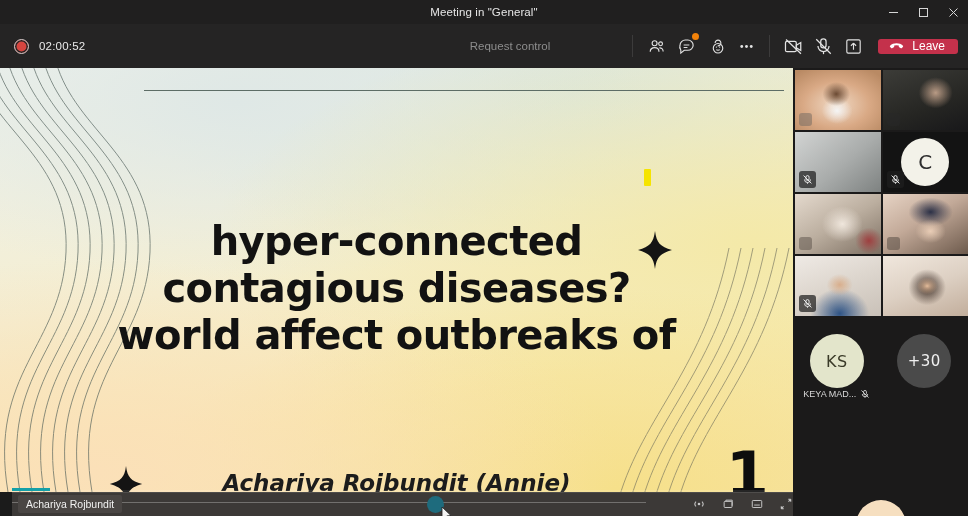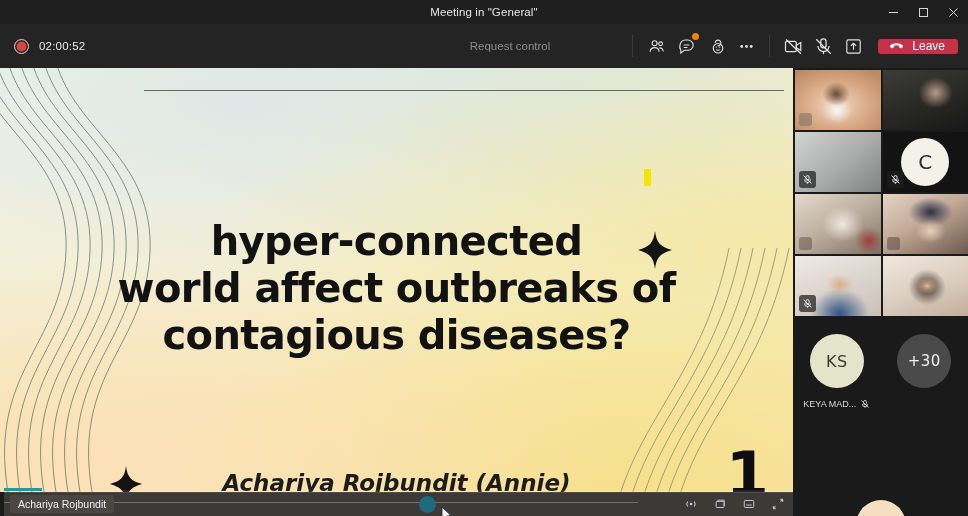--- a/index.html
+++ b/index.html
@@ -99,21 +99,21 @@
     font-family:"DejaVu Sans", sans-serif; line-height:1;
   }
   .star{ position:absolute; }
   .marker{
     position:absolute; left:644px; top:101px; width:7px; height:17px;
     background:#f5e400; border-radius:1px;
   }
 
   
   .ctrlbar{
-    position:absolute; left:4px; bottom:0; width:793px; height:24px;
+    position:absolute; left:12px; bottom:0; width:793px; height:24px;
     background:#3c3937;
   }
   .ctrl-progress-track{
     position:absolute; left:0; top:-2px; width:793px; height:3px; background:rgba(255,255,255,.10);
   }
   .ctrl-progress-fill{
     position:absolute; left:0; top:-2px; height:3px; width:38px; background:#14a0a8;
   }
   .ctrl-line{
     position:absolute; left:0; top:10px; width:634px; height:1px; background:rgba(255,255,255,.28);
@@ -169,21 +169,21 @@
   }
   .avatar-cell{ display:flex; flex-direction:column; align-items:center; width:82px; }
   .avatar{
     width:54px; height:54px; border-radius:50%;
     display:flex; align-items:center; justify-content:center;
     font-size:16px; color:#3a3a28; letter-spacing:.5px;
     font-family:"DejaVu Sans", sans-serif;
   }
   .avatar.overflow{ background:#4a4a4a; color:#f0f0f0; font-size:15px; }
   .avatar-label{
-    display:flex; align-items:flex-start; gap:4px; margin-top:11px;
+    display:flex; align-items:flex-start; gap:4px; margin-top:1px;
     font-size:9px; color:#d8d8d8; white-space:nowrap;
   }
   .avatar-label svg{ display:block; }
 
   .avatar-single{
     position:absolute; top:432px; left:0; width:175px;
     display:flex; justify-content:center;
   }
   .avatar-single .avatar{ width:50px; height:50px; font-size:18px; }
 
@@ -331,22 +331,22 @@
 
       <svg class="star" style="left:634px; top:161px;" width="42" height="42" viewBox="0 0 42 42">
         <path d="M21 2c1.6 12 5 15.4 17 19-12 3.6-15.4 7-17 19-1.6-12-5-15.4-17-19 12-3.6 15.4-7 17-19z" fill="#141414"></path>
       </svg>
       <svg class="star" style="left:106px; top:396px;" width="40" height="40" viewBox="0 0 42 42">
         <path d="M21 2c1.6 12 5 15.4 17 19-12 3.6-15.4 7-17 19-1.6-12-5-15.4-17-19 12-3.6 15.4-7 17-19z" fill="#141414"></path>
       </svg>
 
       <div class="slide-title">
         <div>hyper-connected</div>
+        <div>contagious diseases?</div>
         <div>world affect outbreaks of</div>
-        <div>contagious diseases?</div>
       </div>
 
       <div class="slide-author">Achariya Rojbundit (Annie)</div>
 
       <div class="slide-number">1</div>
     </div>
 
     <div class="ctrlbar">
       <div class="ctrl-progress-track">
         <div class="ctrl-progress-fill"></div>

